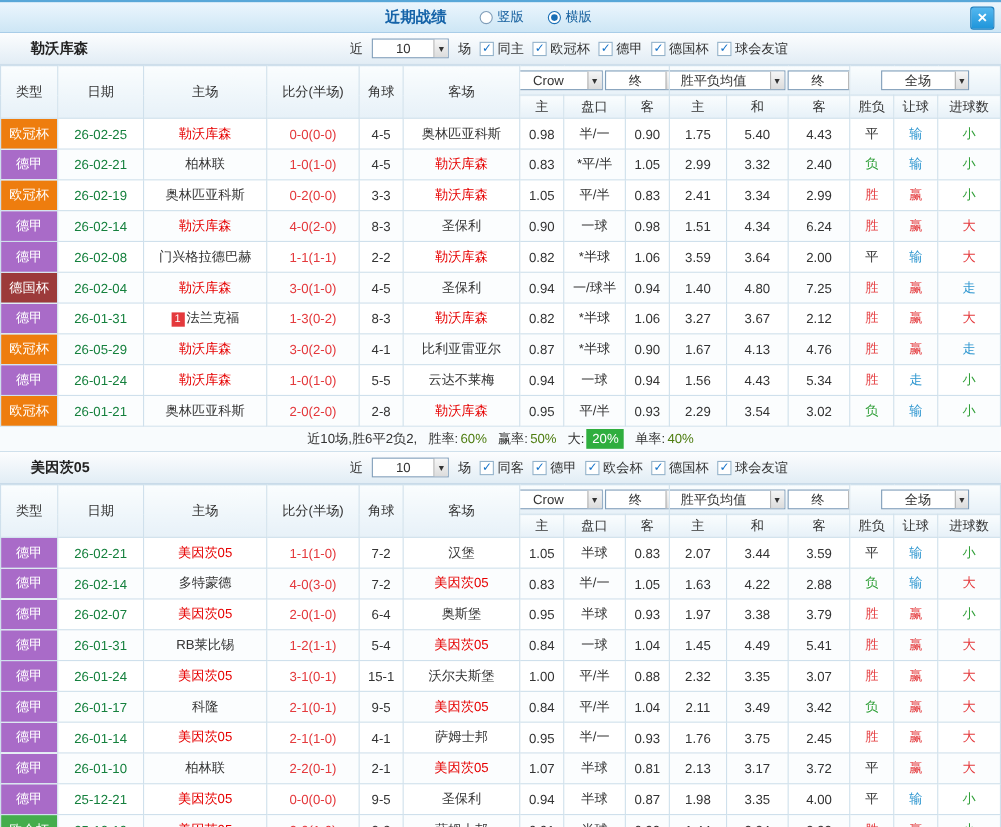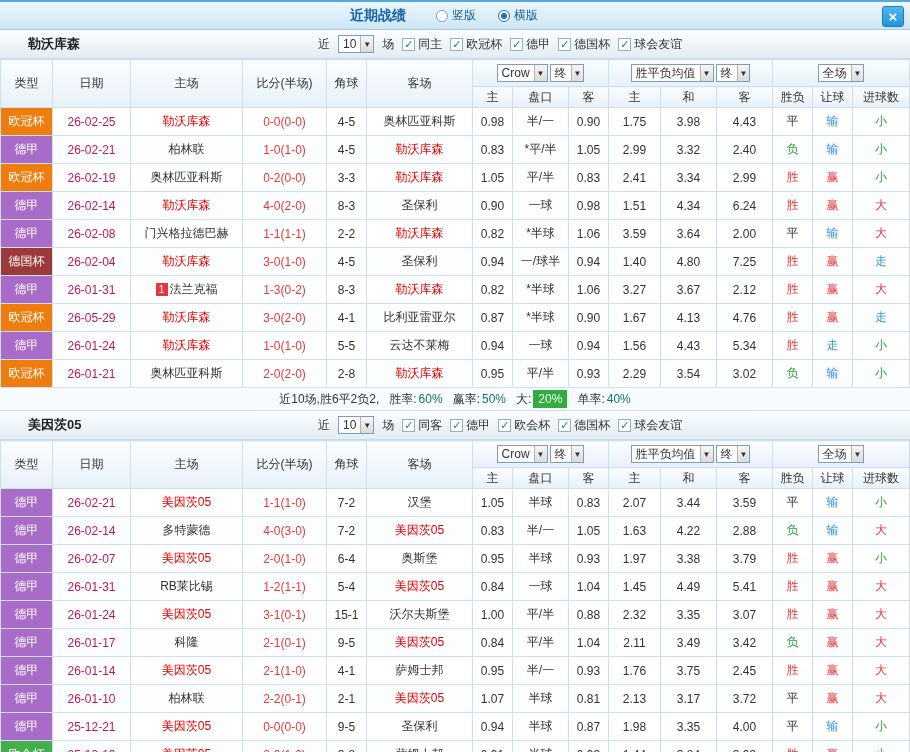--- a/index.html
+++ b/index.html
@@ -16,46 +16,46 @@
   .close-btn{position:absolute;right:6px;top:4px;width:22px;height:21px;background:linear-gradient(#53b7ef,#1e95da);border:1px solid #1a7fc0;border-radius:3px;color:#fff;font-size:15px;font-weight:bold;line-height:19px;text-align:center;cursor:pointer;box-sizing:border-box;}
 
   
   .team-bar{height:28px;background:linear-gradient(#fcfdfe,#e2edf5);border-bottom:1px solid #c9dbe9;position:relative;display:flex;align-items:center;}
   .team-name{margin-left:28px;font-weight:bold;font-size:13px;color:#222;}
   .filters{position:absolute;left:318px;display:flex;align-items:center;gap:8px;white-space:nowrap;}
   .chk{display:inline-flex;align-items:center;cursor:pointer;}
   .cb{width:13px;height:13px;border:1px solid #93b2ca;background:#fff;display:inline-flex;align-items:center;justify-content:center;margin-right:3px;color:#1673c9;font-size:11px;font-weight:bold;line-height:1;box-sizing:border-box;}
   .cb::before{content:"✓";}
   .sel{display:inline-flex;align-items:stretch;border:1px solid #7f9db9;background:#fff;height:18px;cursor:pointer;box-sizing:border-box;}
-  .sel .val{display:flex;align-items:center;padding:0 4px;font-style:normal;}
+  .sel .val{display:flex;align-items:center;padding:0 21px;font-style:normal;}
   .sel .arr{display:flex;align-items:center;padding:0 2px;background:linear-gradient(#f6f6f6,#dcdcdc);border-left:1px solid #b3b3b3;font-size:8px;font-style:normal;color:#333;}
 
   
   table{width:100%;border-collapse:collapse;table-layout:fixed;}
   th,td{border:1px solid #cfe0ec;text-align:center;padding:0;white-space:nowrap;overflow:hidden;}
   thead th{background:linear-gradient(#fafdfe,#e7f1f8);font-weight:normal;color:#333;}
   thead .h1 th{height:26px;}
   thead .h2 th{height:20px;}
   .hdr-group{display:flex;justify-content:center;align-items:center;gap:2px;}
   tbody td{height:27px;color:#333;}
   tbody tr:nth-child(2n) td{background:#fbfdfe;}
   .td-type{color:#fff;}
-  .td-date{color:#be185d;}
+  .td-date{color:#15803d;}
   .td-score{color:#e4393c;}
   .hl{color:#e60000;}
   .mini-badge{display:inline-block;width:12px;height:13px;line-height:13px;background:#e4393c;color:#fff;font-size:10px;font-style:normal;margin-right:2px;}
   .c-red{color:#e4393c;}
   .c-green{color:#2e9e36;}
   .c-blue{color:#2f97d0;}
   .c-dark{color:#333;}
 
   
   .summary{height:22px;line-height:22px;text-align:center;background:#f8fbfd;border-bottom:1px solid #cfe0ec;color:#333;}
   .s-lbl{margin-left:10px;}
-  .s-val{color:#0f766e;margin-left:2px;font-weight:normal;}
+  .s-val{color:#4d7c0f;margin-left:2px;font-weight:normal;}
   .s-big{background:#2fae3e;color:#fff;padding:2px 5px;margin-left:2px;}
 </style>
 </head>
 <body>
 
 <div class="app">
   <div class="titlebar">
     <span class="title">近期战绩</span>
     <label class="radio-opt">
       <span class="radio"></span>
@@ -179,21 +179,21 @@
     <td class="td-type" style="background: rgb(238, 125, 14);">欧冠杯</td>
     <td class="td-date">26-02-25</td>
     <td class="td-home"><span class="hl">勒沃库森</span></td>
     <td class="td-score">0-0(0-0)</td>
     <td class="td-corner">4-5</td>
     <td class="td-away"><span>奥林匹亚科斯</span></td>
     <td class="td-o1">0.98</td>
     <td class="td-hcp">半/一</td>
     <td class="td-o2">0.90</td>
     <td class="td-a1">1.75</td>
-    <td class="td-a2">3.98</td>
+    <td class="td-a2">5.40</td>
     <td class="td-a3">4.43</td>
     <td class="td-r1 c-dark">平</td>
     <td class="td-r2 c-blue">输</td>
     <td class="td-r3 c-green">小</td>
   </tr>
 
   <tr class="match-row">
     <td class="td-type" style="background: rgb(169, 107, 200);">德甲</td>
     <td class="td-date">26-02-21</td>
     <td class="td-home"><span>柏林联</span></td>

